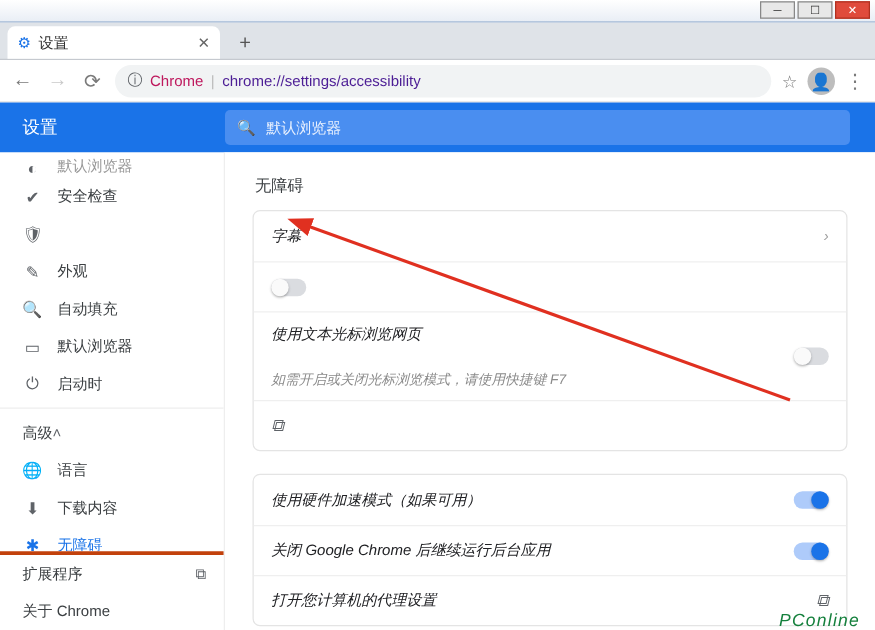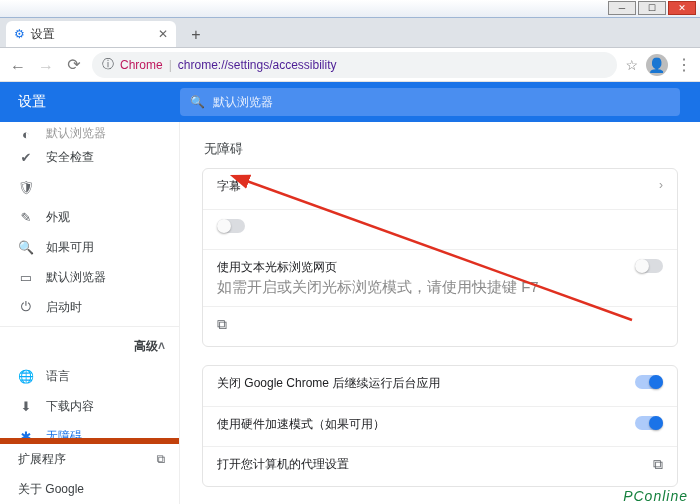--- a/index.html
+++ b/index.html
@@ -37,32 +37,32 @@
 
   
   .main { display:flex; height: calc(504px - 18px - 30px - 34px - 40px); background:#fff; }
   .sidebar { width:180px; border-right:1px solid #eee; overflow:hidden; display:flex; flex-direction:column; font-size:12px; color:#3c4043; }
   .side-scroll{ flex:1; overflow:hidden; }
   .sb-item { height:30px; display:flex; align-items:center; padding-left:18px; gap:12px; cursor:pointer; }
   .sb-item.cut { height:20px; align-items:flex-end; color:#999; }
   .sb-item .ico { width:16px; text-align:center; color:#5f6368; font-size:13px; }
   .sb-item.active { color:#1a73e8; }
   .sb-item.active .ico { color:#1a73e8; }
-  .sb-group { height:30px; display:flex; align-items:center; justify-content:flex-end; padding:0 14px 0 18px; color:#3c4043;font-weight:bold; }
+  .sb-group { height:30px; display:flex; align-items:center; justify-content:flex-start; padding:0 14px 0 18px; color:#3c4043; }
   .sb-divider { height:1px; background:#eee; margin:4px 0; }
-  .sb-bottom { border-top:6px solid #c2410c; }
+  .sb-bottom { border-top:3px solid #c2410c; }
   .sb-bottom .sb-item { justify-content:space-between; padding-right:14px; }
   .open-ico { color:#5f6368; font-size:12px; }
 
   .content { flex:1; background:#fff; padding:14px 22px 0 22px; overflow:hidden; position:relative; }
   .sect-title { font-size:13px; color:#3c4043; margin:4px 0 10px 2px; }
   .card { border:1px solid #e4e4e4; border-radius:6px; background:#fff; margin-bottom:18px; }
-  .row { min-height:40px; padding:9px 14px; display:flex; justify-content:space-between; border-top:1px solid #efefef; font-size:12px; color:#202124; }
+  .row { min-height:40px; padding:9px 14px; display:flex; align-items:center; justify-content:space-between; border-top:1px solid #efefef; font-size:12px; color:#202124;font-style:italic; }
   .row:first-child { border-top:none; }
-  .row .sub { color:#8a8a8a; font-size:15px; margin-top:2px; }
+  .row .sub { color:#8a8a8a; font-size:11px; margin-top:20px; }
   .row .left { display:flex; flex-direction:column; }
   .chev { color:#9e9e9e; font-size:12px; }
   .ext { color:#5f6368; font-size:14px; }
 
   .toggle { width:28px; height:14px; border-radius:7px; position:relative; }
   .toggle::after { content:""; position:absolute; width:14px; height:14px; border-radius:50%; top:0; background:#fff; box-shadow:0 1px 2px rgba(0,0,0,.3); }
   .toggle.off { background:#dadce0; }
   .toggle.off::after { left:0; background:#fafafa; }
   .toggle.on { background:#aecbfa; }
   .toggle.on::after { right:0; background:#1a73e8; }
@@ -130,21 +130,21 @@
         </div>
         <div class="sb-item">
           <span class="ico">🛡</span>
         </div>
         <div class="sb-item">
           <span class="ico">✎</span>
           <span>外观</span>
         </div>
         <div class="sb-item">
           <span class="ico">🔍</span>
-          <span>如果可用</span>
+          <span>自动填充</span>
         </div>
         <div class="sb-item">
           <span class="ico">▭</span>
           <span>默认浏览器</span>
         </div>
         <div class="sb-item">
           <span class="ico">⏻</span>
           <span>启动时</span>
         </div>
         <div class="sb-divider"></div>
@@ -164,21 +164,21 @@
           <span class="ico">✱</span>
           <span>无障碍</span>
         </div>
       </div>
     <div class="sb-bottom" id="side-bottom">
         <div class="sb-item">
           <span>扩展程序</span>
           <span class="open-ico">⧉</span>
         </div>
         <div class="sb-item">
-          <span>关于 Google</span>
+          <span>关于 Chrome</span>
         </div>
       </div>
   </div>
 
   <div class="content">
     <svg class="arrow-svg" width="460" height="220">
       <defs>
           <marker id="ah" markerWidth="10" markerHeight="10" refX="2" refY="3" orient="auto">
         <path d="M0,0 L0,6 L8,3 z" fill="#e03020"></path>
           </marker>
@@ -205,32 +205,32 @@
           <div class="toggle off"></div>
         </div>
         <div class="row">
           <span class="ext">⧉</span>
         </div>
       </div>
 
     <div class="card" id="card2">
         <div class="row">
           <div class="left">
+            <span>使用硬件加速模式（如果可用）</span>
+          </div>
+          <div class="toggle on"></div>
+        </div>
+        <div class="row">
+          <div class="left">
             <span>关闭 Google Chrome 后继续运行后台应用</span>
           </div>
           <div class="toggle on"></div>
         </div>
         <div class="row">
           <div class="left">
-            <span>使用硬件加速模式（如果可用）</span>
-          </div>
-          <div class="toggle on"></div>
-        </div>
-        <div class="row">
-          <div class="left">
             <span>打开您计算机的代理设置</span>
           </div>
           <span class="ext">⧉</span>
         </div>
       </div>
 
     <div class="watermark">PConline</div>
   </div>
 </div>
 

